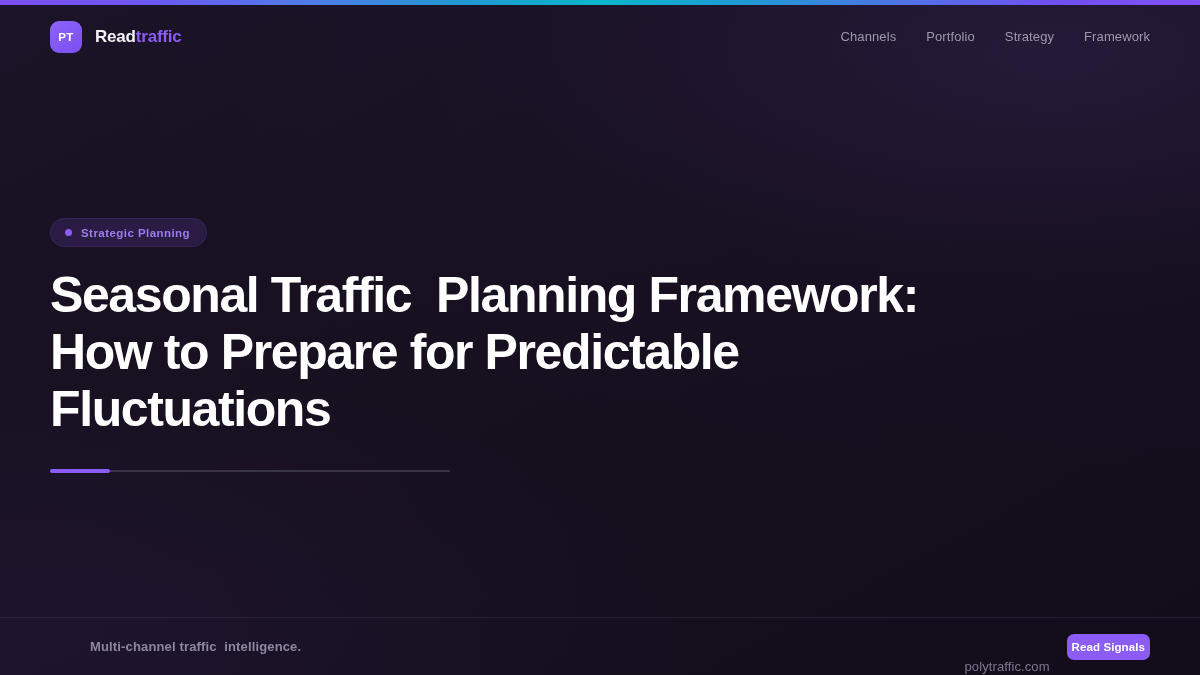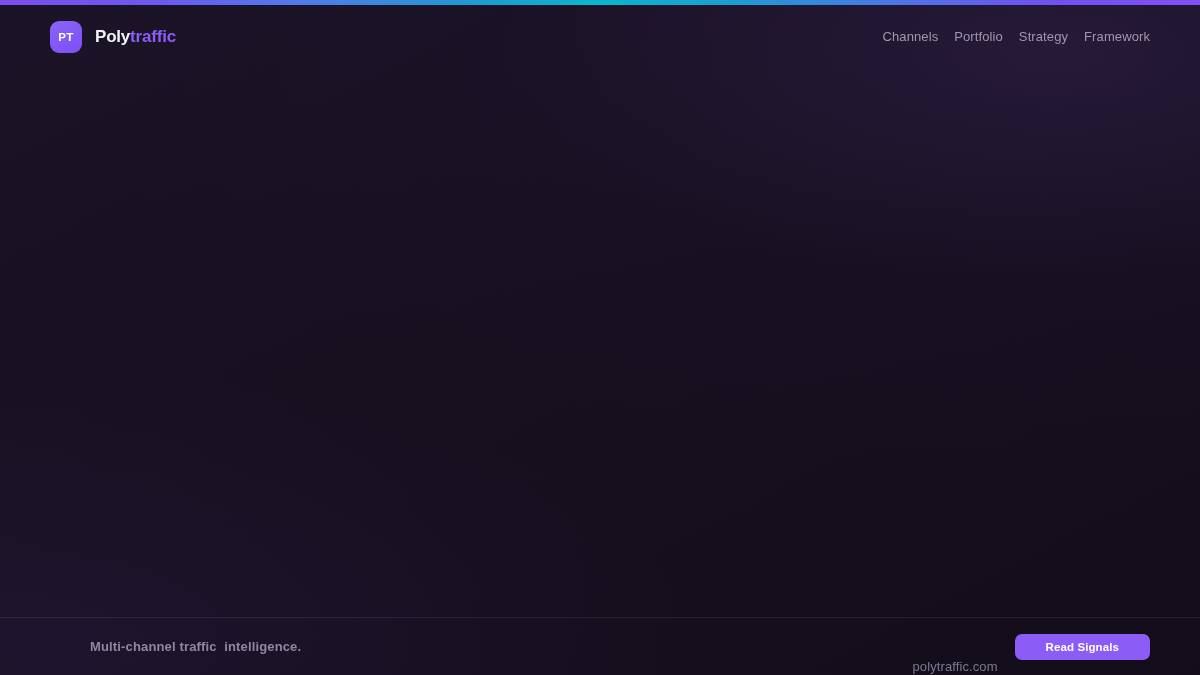--- a/index.html
+++ b/index.html
@@ -83,21 +83,21 @@
     font-weight:bold;
     letter-spacing:-0.2px;
     white-space:nowrap;
   }
   .brand-name .b1 { color:#f4f2f8; }
   .brand-name .b2 { color:#8b5cf6; }
 
   .nav {
     display:flex;
     align-items:flex-end;
-    gap:16px;
+    gap:30px;
   }
   .nav-link {
     font-size:13px;
     color:#9d98ab;
     letter-spacing:0.1px;
     white-space:nowrap;
     cursor:pointer;
   }
 
   
@@ -192,21 +192,21 @@
   .footer-domain {
     font-size:13px;
     color:#7d7890;
     letter-spacing:0.1px;
     white-space:nowrap;
     margin-top:40px;
   }
 
   .cta {
     height:26px;
-    padding:0 31px;
+    padding:0 5px;
     border:none;
     border-radius:7px;
     background:#8b5cf6;
     color:#ffffff;
     font-family:"Liberation Sans", sans-serif;
     font-size:11.5px;
     font-weight:bold;
     letter-spacing:0.1px;
     white-space:nowrap;
     cursor:pointer;
@@ -220,33 +220,45 @@
 
 <div id="page">
 
   <div class="topbar"></div>
 
   <div class="header">
 
     <div class="brand">
       <div class="brand-mark">PT</div>
       <div class="brand-name">
-        <span class="b1">Poly</span><span class="b2">traffic</span>
+        <span class="b1">Read</span><span class="b2">traffic</span>
       </div>
     </div>
 
     <nav class="nav">
       <span class="nav-link">Channels</span>
       <span class="nav-link">Portfolio</span>
       <span class="nav-link">Strategy</span>
       <span class="nav-link">Framework</span>
     </nav>
 
   </div>
 
+  <div class="hero">
+
+    <div class="badge">
+      <span class="badge-dot"></span>
+      <span class="badge-text">Strategic Planning</span>
+    </div>
+
+    <h1 class="headline">Seasonal Traffic  Planning Framework: How to Prepare for Predictable Fluctuations</h1>
+
+    <div class="rule"></div>
+
+  </div>
 
   <div class="footer">
 
     <div class="footer-tagline">Multi-channel traffic  intelligence.</div>
 
     <div class="footer-right">
       <span class="footer-domain">polytraffic.com</span>
       <button class="cta">Read Signals</button>
     </div>
 

